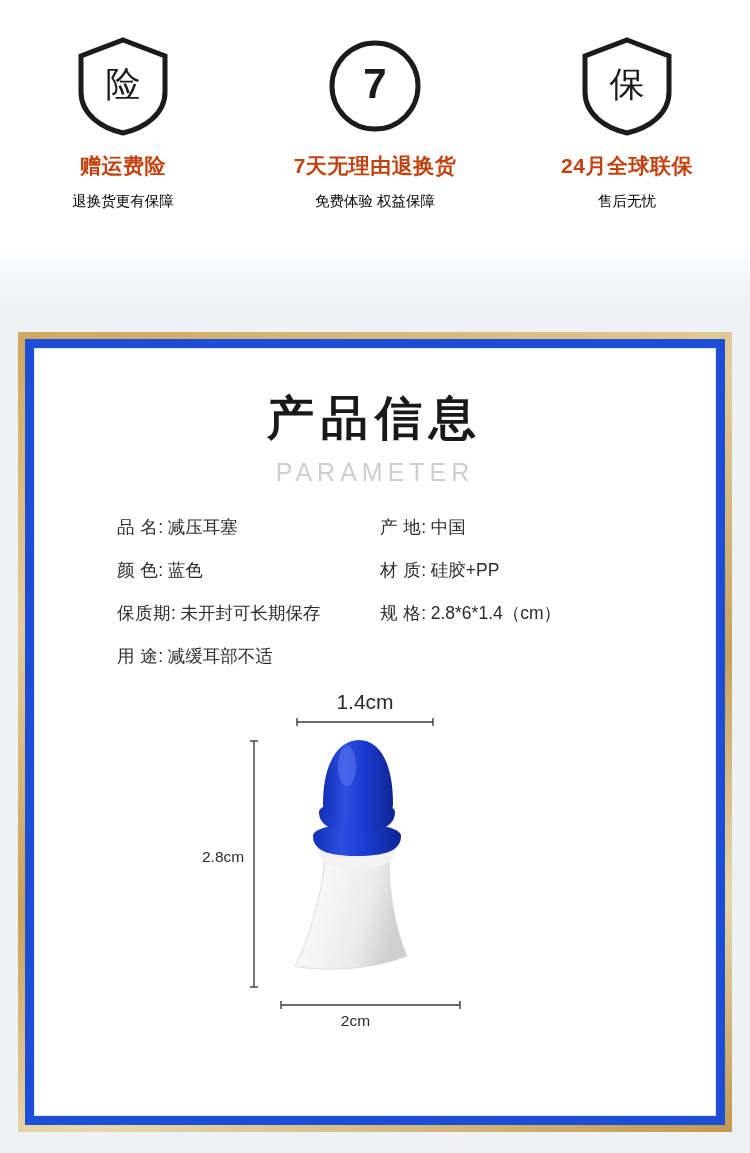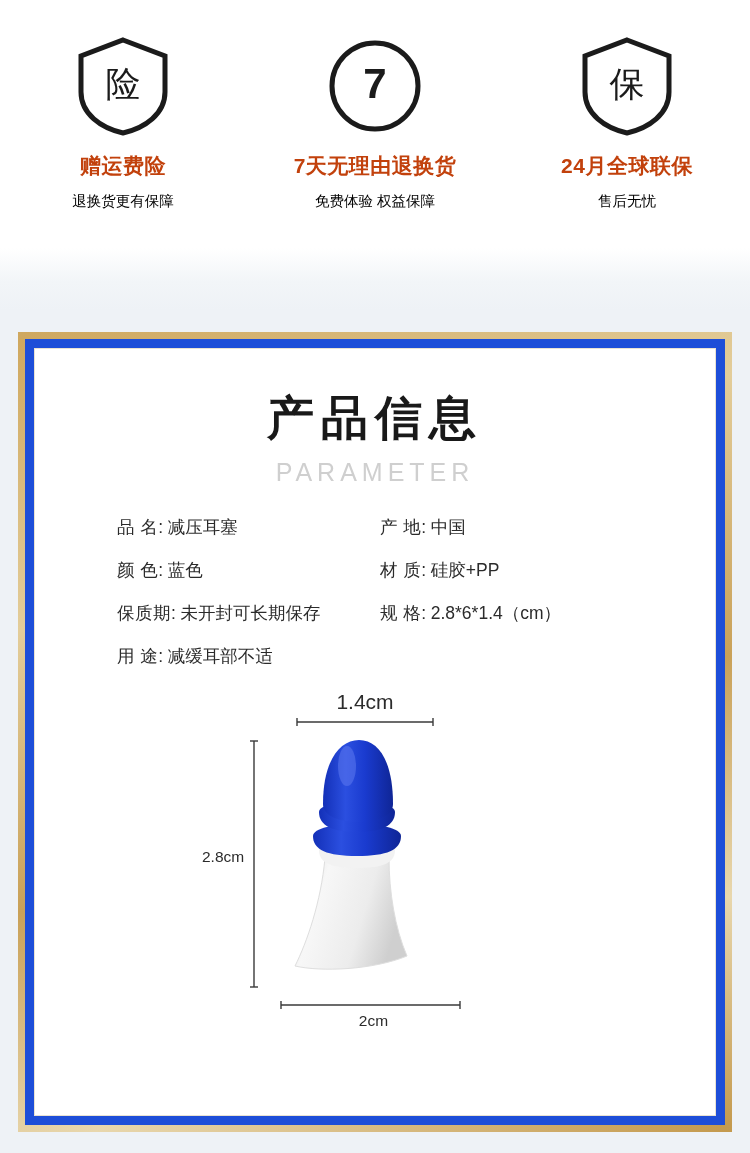--- a/index.html
+++ b/index.html
@@ -189,21 +189,21 @@
   }
   .dim-bottom-line {
     position: absolute;
     left: 115px;
     top: 310px;
     width: 181px;
     height: 10px;
   }
   .dim-bottom-label {
     position: absolute;
-    left: 118px;
+    left: 100px;
     top: 322px;
     width: 181px;
     text-align: center;
     font-size: 15.5px;
     color: #2b2b2b;
   }
   .earplug {
     position: absolute;
     left: 112px;
     top: 42px;

